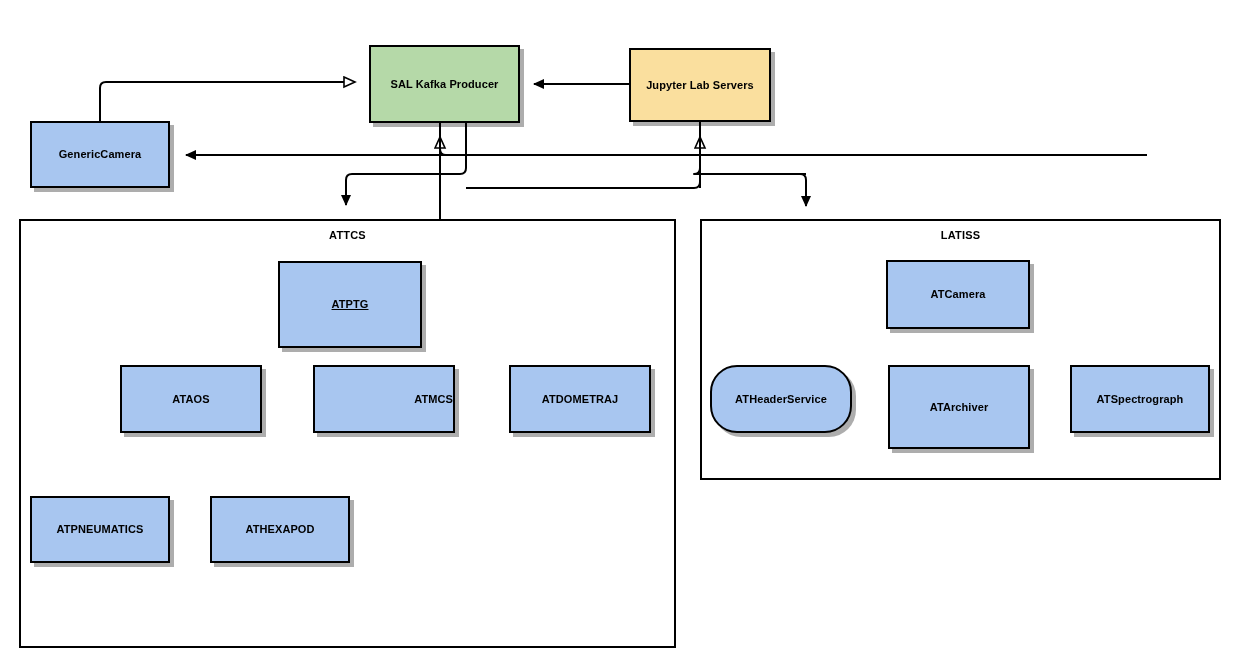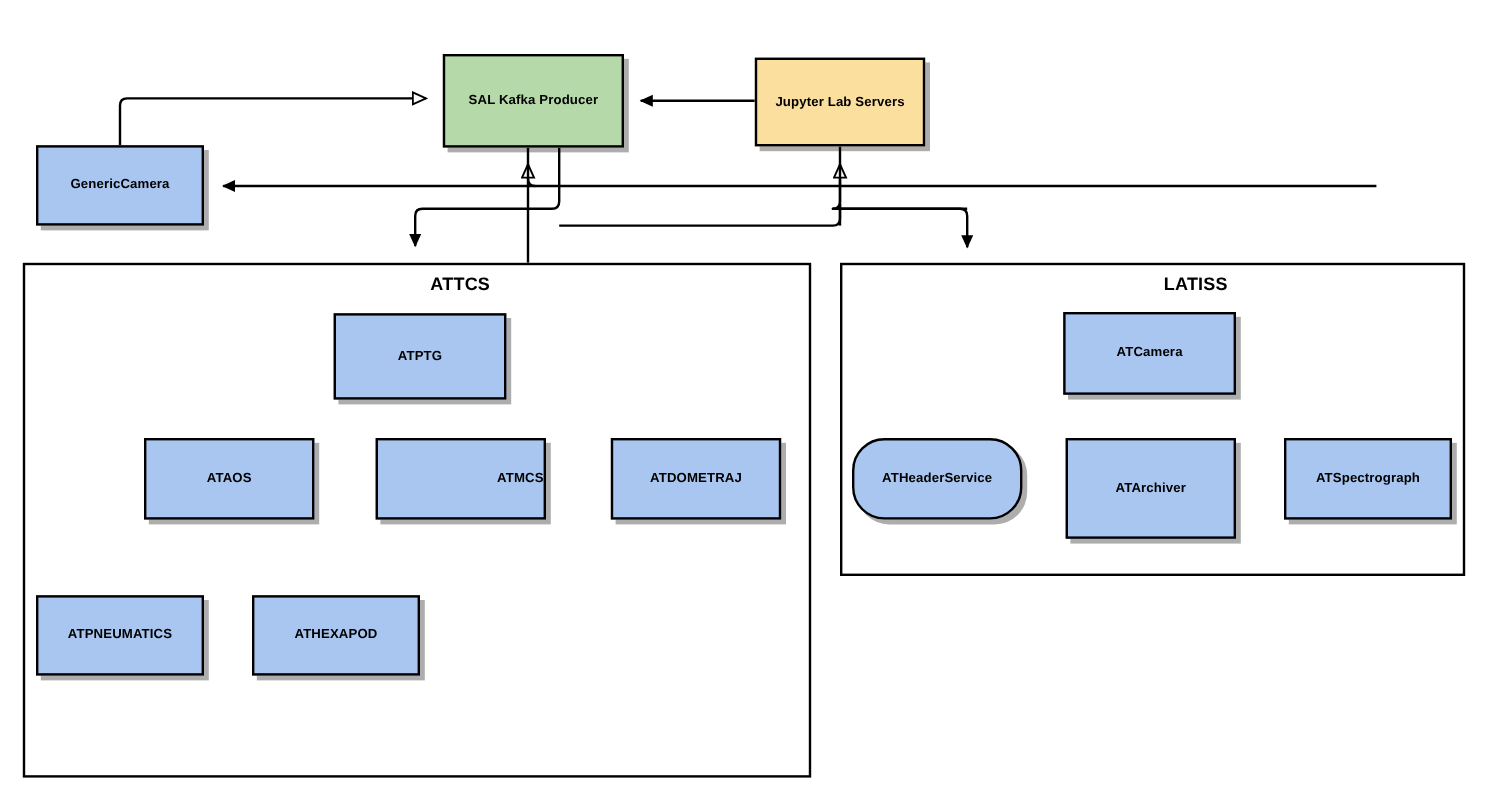--- a/index.html
+++ b/index.html
@@ -12,25 +12,24 @@
     border:2px solid #000000;
     background:#ffffff;
     box-sizing:border-box;
   }
   .group-label{
     position:absolute;
     width:100%;
     text-align:center;
     top:8px;
     left:0;
-    font-size:15px;
+    font-size:11px;
     font-weight:bold;
     color:#000000;
     letter-spacing:0.2px;
-    padding-left:36px;
   }
 
   .node{
     position:absolute;
     box-sizing:border-box;
     border:2px solid #000000;
     display:flex;
     align-items:center;
     justify-content:center;
     font-size:11px;
@@ -120,21 +119,21 @@
   </div>
 
   <div class="node orange" style="left:629px;top:48px;width:142px;height:74px;">
     <span>Jupyter Lab Servers</span>
   </div>
 
   <div class="node blue" style="left:30px;top:121px;width:140px;height:67px;">
     <span>GenericCamera</span>
   </div>
 
-  <div class="node blue" style="left:278px;top:261px;width:144px;height:72px;">
+  <div class="node blue" style="left:278px;top:261px;width:144px;height:87px;text-decoration:underline;">
     <span>ATPTG</span>
   </div>
 
   <div class="node blue" style="left:120px;top:365px;width:142px;height:68px;text-align:right;">
     <span>ATAOS</span>
   </div>
 
   <div class="node blue" style="left:313px;top:365px;width:142px;height:68px;justify-content:flex-end;">
     <span>ATMCS</span>
   </div>

